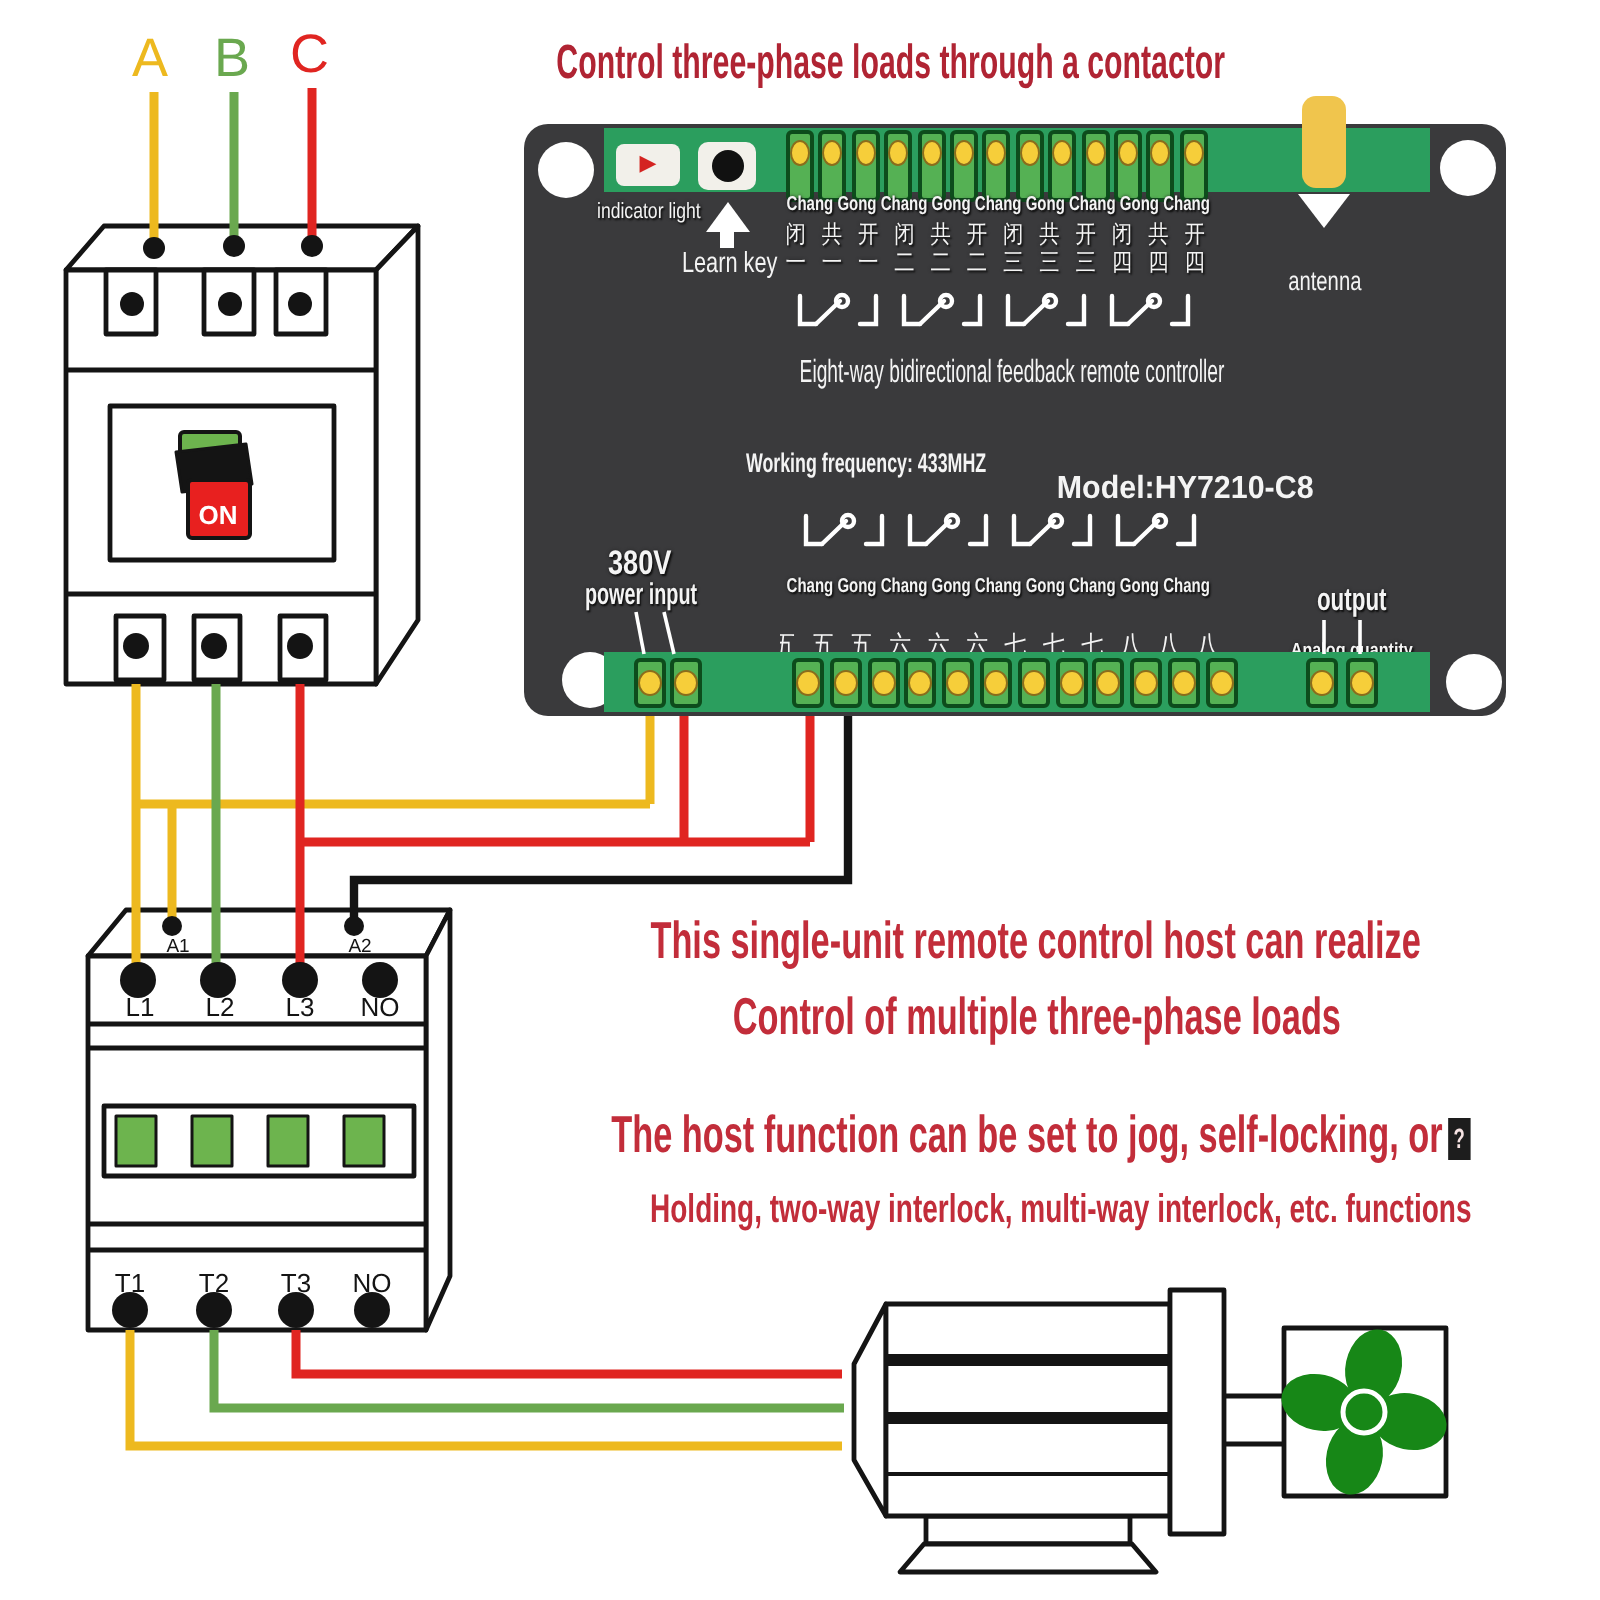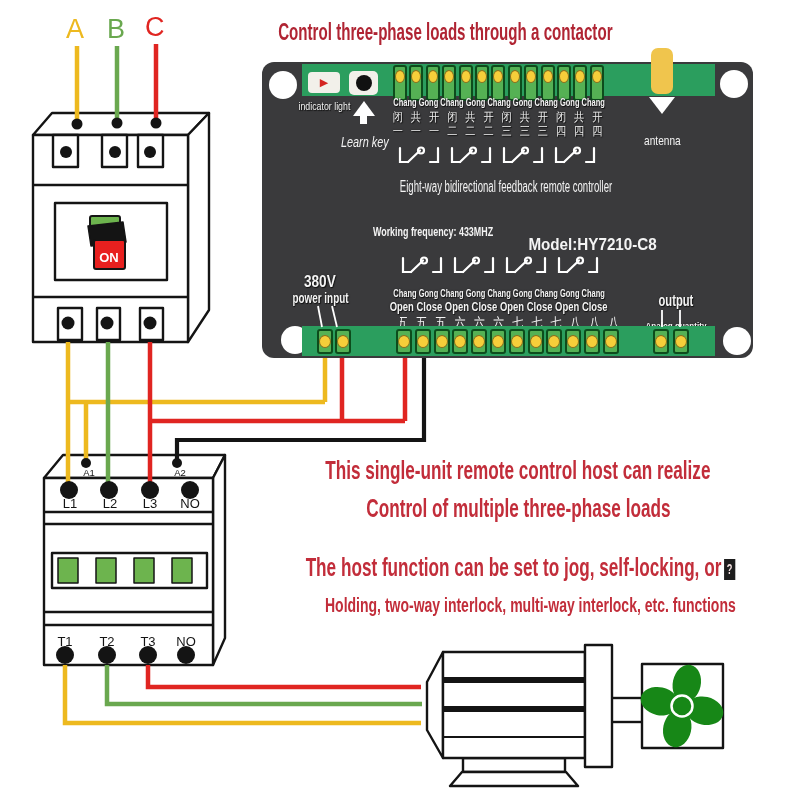--- a/index.html
+++ b/index.html
@@ -111,21 +111,21 @@
       <div class="term" style="width:14px;height:36px;">
           <span class="pin" style="margin-top:3px;"></span>
         </div>
     </div>
 
     <div class="cflex" style="left:10px;top:38px;width:105px;height:12px;">
       <span class="cond sx80 wtext wsh" style="font-size:11px;">indicator light</span>
     </div>
     <div class="uparrow" style="left:91px;top:39px;"></div>
     <div class="stem" style="left:98px;top:53px;"></div>
-    <div class="cflex" style="left:60px;top:72px;width:86px;height:16px;font-style:italic;">
+    <div class="cflex" style="left:60px;top:62px;width:86px;height:16px;">
       <span class="cond sx75 wtext" style="font-size:14.5px;">Learn key</span>
     </div>
 
     <div class="cflex" style="left:128px;top:34px;width:218px;height:12px;z-index:3;">
       <span class="cond sx75 wtext wsh" style="font-size:10px;font-weight:bold;">Chang Gong Chang Gong Chang Gong Chang Gong Chang</span>
     </div>
     <div class="cflex" style="left:128px;top:48px;width:218px;height:14px;text-align:center;">
       <span class="cond sx85 wtext wsh" style="font-size:12px;letter-spacing:3px;">闭 共 开 闭 共 开 闭 共 开 闭 共 开</span>
     </div>
     <div class="cflex" style="left:119px;top:118px;width:250px;height:14px;">
@@ -145,24 +145,21 @@
     <div class="cflex" style="left:20px;top:212px;width:75px;height:15px;">
       <span class="cond sx80 wtext wsh" style="font-size:17px;font-weight:bold;">380V</span>
     </div>
     <div class="cflex" style="left:8px;top:228px;width:100px;height:14px;">
       <span class="cond sx66 wtext wsh" style="font-size:15px;font-weight:bold;">power input</span>
     </div>
 
     <div class="cflex" style="left:128px;top:225px;width:218px;height:12px;">
       <span class="cond sx75 wtext wsh" style="font-size:10px;font-weight:bold;">Chang Gong Chang Gong Chang Gong Chang Gong Chang</span>
     </div>
-    <div class="cflex" style="left:128px;top:237px;width:218px;height:15px;">
-      <span class="cond sx70 wtext wsh" style="font-size:13.5px;font-weight:bold;">Open Close Open Close Open Close Open Close</span>
-    </div>
-    <div class="cflex clip" style="left:128px;top:252px;width:218px;height:13px;align-items:flex-start;margin-left:10px;">
+    <div class="cflex clip" style="left:128px;top:252px;width:218px;height:13px;align-items:flex-start;">
       <span class="cond sx85 wtext" style="font-size:13px;line-height:17px;letter-spacing:3px;">五 五 五 六 六 六 七 七 七 八 八 八</span>
     </div>
 
     <div class="cflex" style="left:369px;top:218px;width:90px;height:11px;margin-top:40px;">
       <span class="cond sx85 wtext wsh" style="font-size:9.5px;font-weight:bold;">Analog quantity</span>
     </div>
     <div class="cflex" style="left:374px;top:231px;width:80px;height:16px;">
       <span class="cond sx70 wtext wsh" style="font-size:16px;font-weight:bold;">output</span>
     </div>
 

